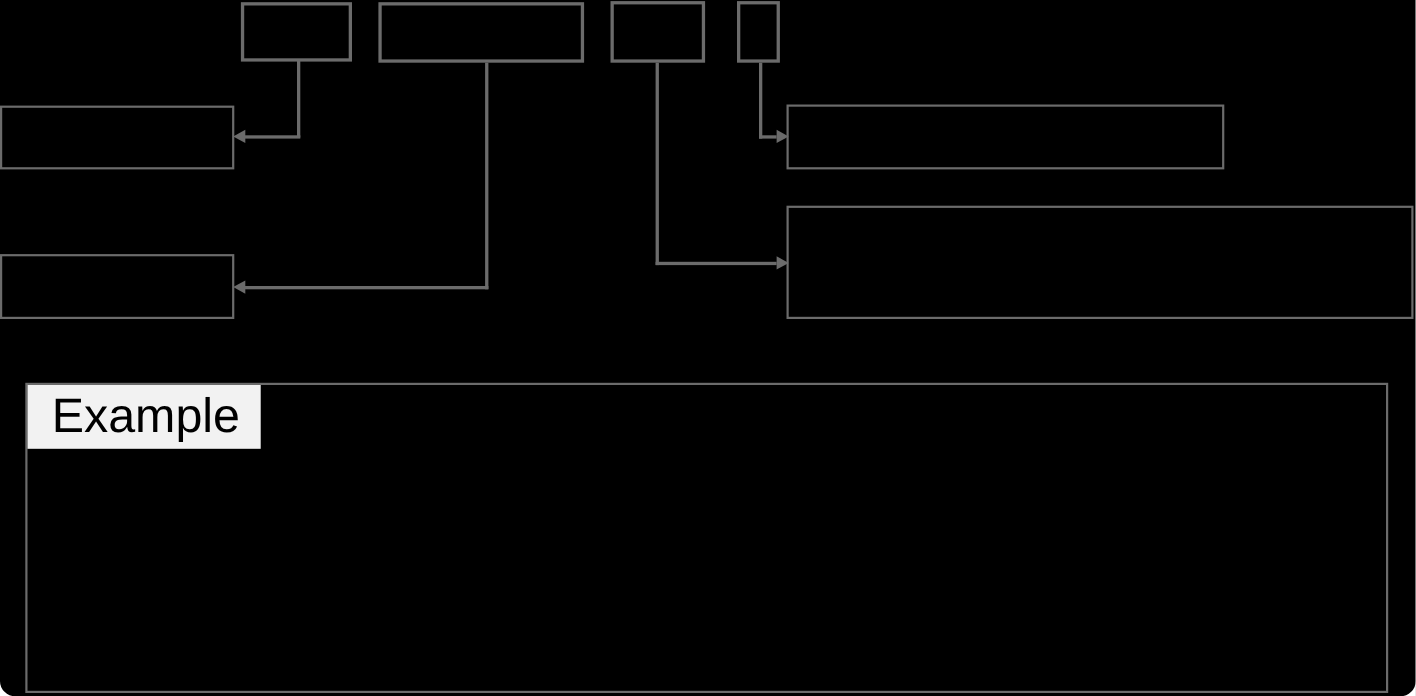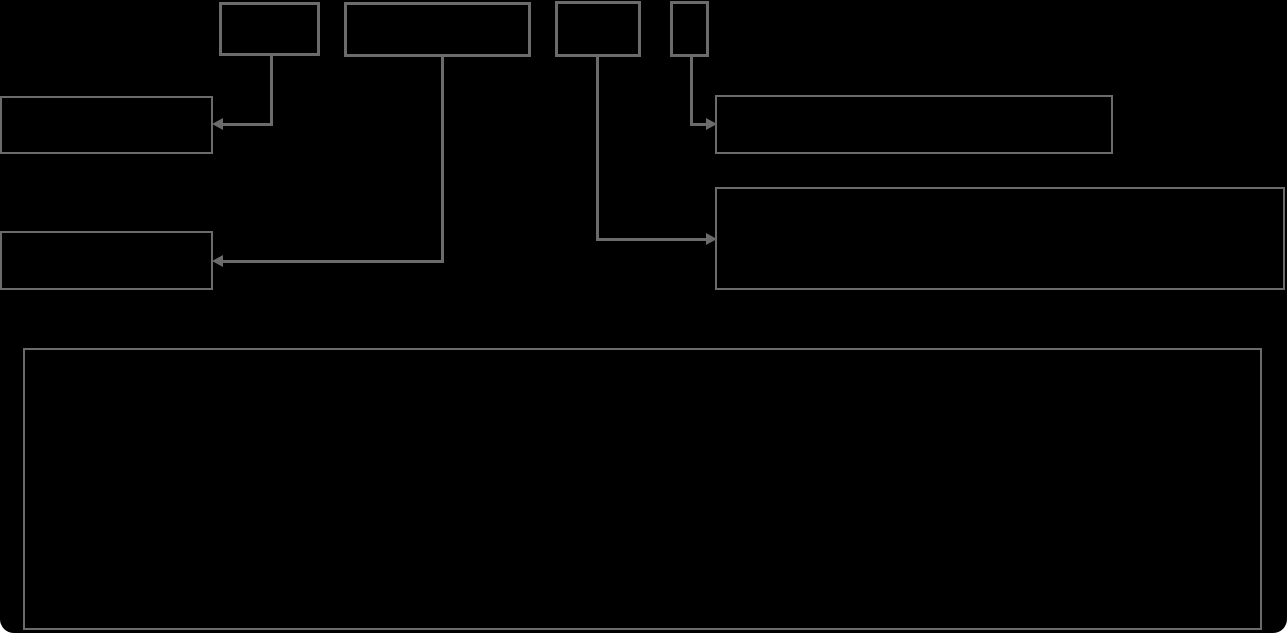--- a/index.html
+++ b/index.html
@@ -97,14 +97,15 @@
 
   <div class="seg" style="left:596px;top:57px;width:3px;height:184px;"></div>
   <div class="seg" style="left:596px;top:238px;width:110px;height:3px;"></div>
   <div class="arrow right" style="left:706px;top:233px;"></div>
 
   <div class="seg" style="left:690px;top:57px;width:3px;height:69px;"></div>
   <div class="seg" style="left:690px;top:123px;width:16px;height:3px;"></div>
   <div class="arrow right" style="left:706px;top:118px;"></div>
 
   <div class="example-box"></div>
+  <div class="example-label">Example</div>
 
 </div>
 
 </body></html>

